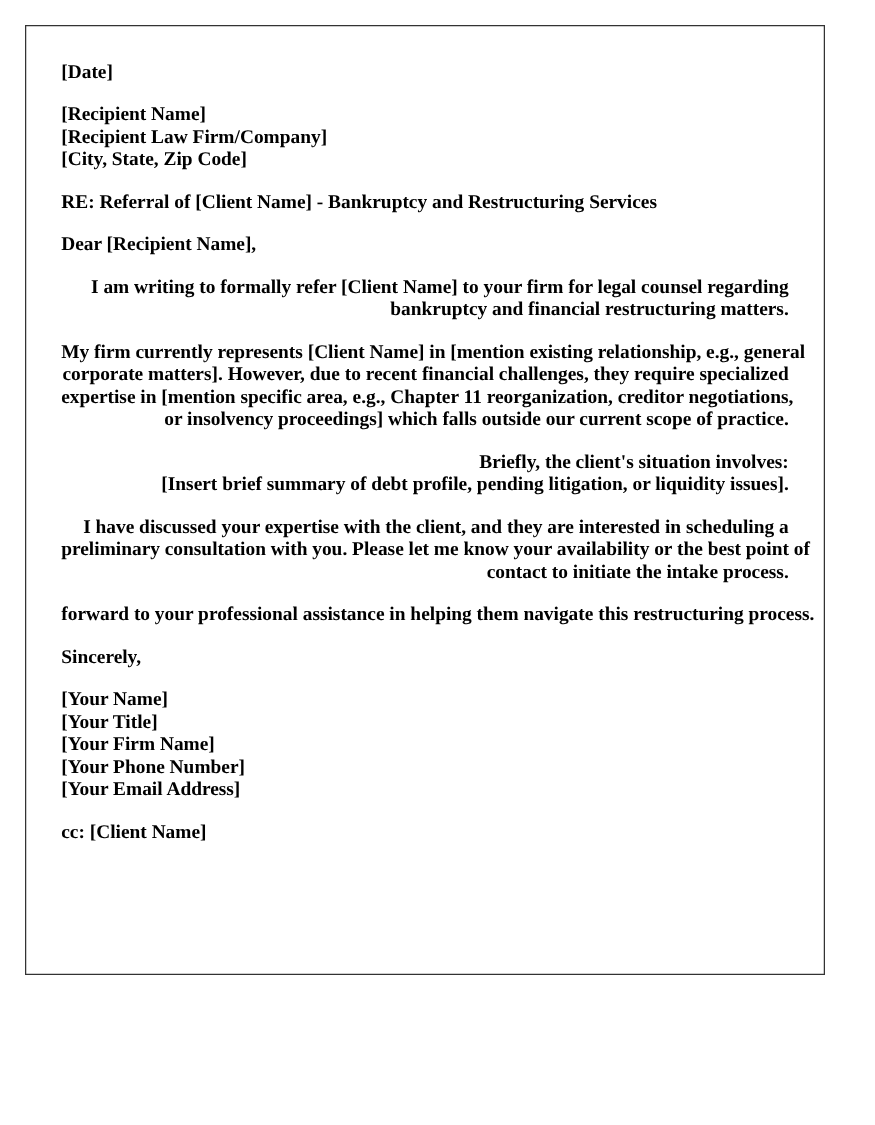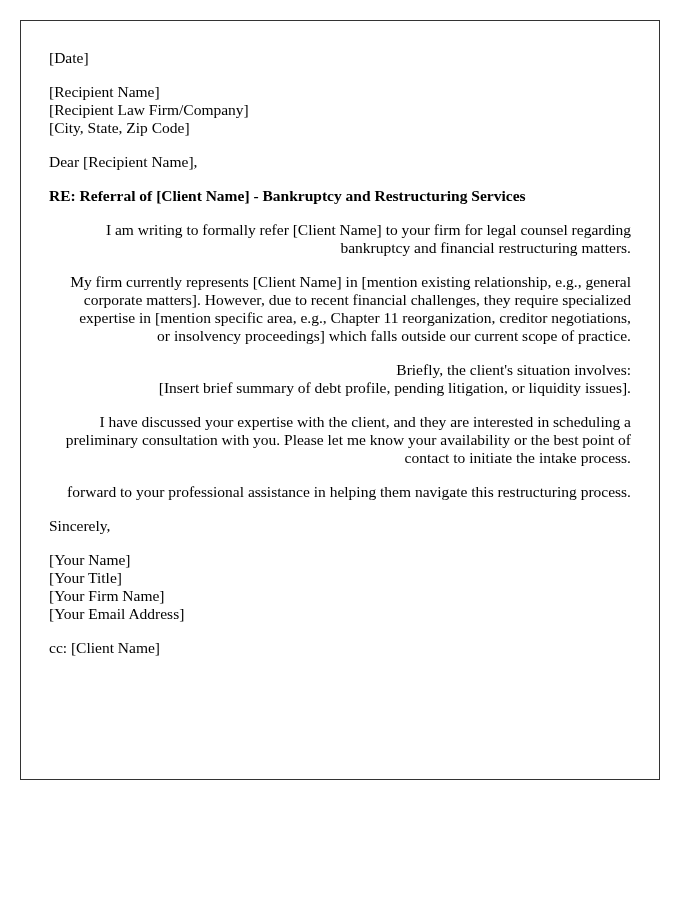--- a/index.html
+++ b/index.html
@@ -25,20 +25,21 @@
       padding: 28px 28px 0 28px;
       font-size: 15.5px;
       line-height: 18px;
     }
     .block {
       margin: 0 0 16px 0;
     }
     .line {
       display: block;
       white-space: nowrap;
+      font-weight: bold;
     }
     .subject {
       font-weight: bold;
     }
     p {
       margin: 0 0 16px 0;
       text-align: right;
     }
   </style>
 </head>
@@ -50,25 +51,25 @@
     <span class="line">[Date]</span>
   </div>
 
   <div class="block">
     <span class="line">[Recipient Name]</span>
     <span class="line">[Recipient Law Firm/Company]</span>
     <span class="line">[City, State, Zip Code]</span>
   </div>
 
   <div class="block">
-    <span class="line">Dear [Recipient Name],</span>
+    <span class="line subject">RE: Referral of [Client Name] - Bankruptcy and Restructuring Services</span>
   </div>
 
   <div class="block">
-    <span class="line subject">RE: Referral of [Client Name] - Bankruptcy and Restructuring Services</span>
+    <span class="line">Dear [Recipient Name],</span>
   </div>
 
   <p>
     <span class="line">I am writing to formally refer [Client Name] to your firm for legal counsel regarding</span>
     <span class="line">bankruptcy and financial restructuring matters.</span>
   </p>
 
   <p>
     <span class="line">My firm currently represents [Client Name] in [mention existing relationship, e.g., general</span>
     <span class="line">corporate matters]. However, due to recent financial challenges, they require specialized</span>
@@ -92,20 +93,21 @@
   </p>
 
   <div class="block">
     <span class="line">Sincerely,</span>
   </div>
 
   <div class="block">
     <span class="line">[Your Name]</span>
     <span class="line">[Your Title]</span>
     <span class="line">[Your Firm Name]</span>
+    <span class="line">[Your Phone Number]</span>
     <span class="line">[Your Email Address]</span>
   </div>
 
   <div class="block">
     <span class="line">cc: [Client Name]</span>
   </div>
 
 </div>
 
 </body></html>

